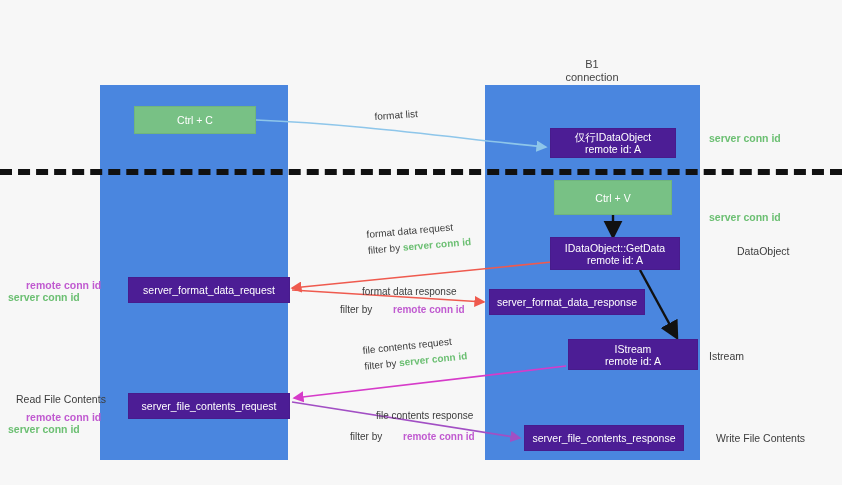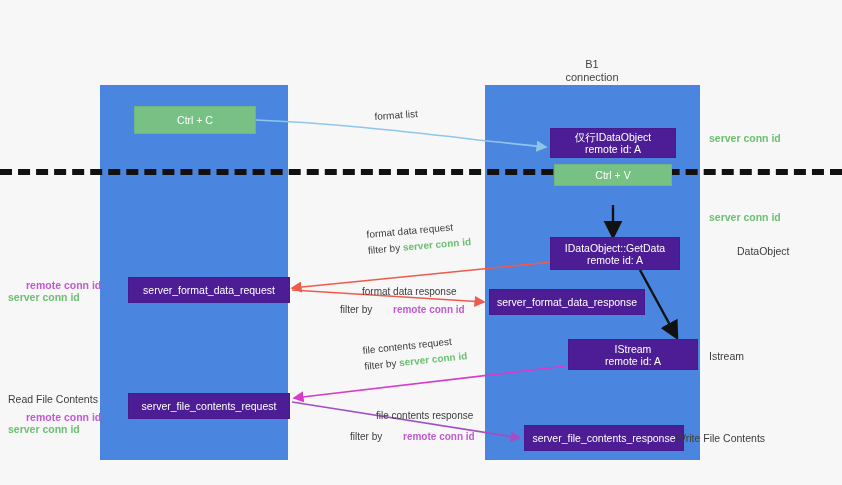--- a/index.html
+++ b/index.html
@@ -115,21 +115,21 @@
 
   <div class="box orange" style="left:128px;top:393px;width:162px;height:26px;">
     <span>server_file_contents_request</span>
   </div>
 
   <div class="box orange" style="left:550px;top:128px;width:126px;height:30px;">
     <span>仅行IDataObject</span>
     <span>remote id: A</span>
   </div>
 
-  <div class="box green" style="left:554px;top:164px;width:118px;height:22px;">
+  <div class="box green" style="left:554px;top:180px;width:118px;height:35px;">
     <span>Ctrl + V</span>
   </div>
 
   <div class="box orange" style="left:550px;top:237px;width:130px;height:33px;">
     <span>IDataObject::GetData</span>
     <span>remote id: A</span>
   </div>
 
   <div class="box orange" style="left:489px;top:289px;width:156px;height:26px;">
     <span>server_format_data_response</span>
@@ -177,22 +177,22 @@
   </div>
 
   <div class="side-label green-txt" style="left:709px;top:132px;">server conn id</div>
 
   <div class="side-label green-txt" style="left:709px;top:211px;">server conn id</div>
 
   <div class="side-label" style="left:709px;top:245px;padding-left:28px;">DataObject</div>
 
   <div class="side-label" style="left:709px;top:350px;">Istream</div>
 
-  <div class="side-label" style="left:676px;top:432px;">Write File Contents</div>
+  <div class="side-label" style="left:716px;top:432px;">Write File Contents</div>
 
   <div class="side-label magenta-txt" style="left:8px;top:279px;">remote conn id</div>
   <div class="side-label green-txt" style="left:8px;top:291px;">server conn id</div>
 
-  <div class="side-label" style="left:8px;top:393px;">Read File Contents</div>
+  <div class="side-label" style="left:16px;top:393px;">Read File Contents</div>
   <div class="side-label magenta-txt" style="left:8px;top:411px;">remote conn id</div>
   <div class="side-label green-txt" style="left:8px;top:423px;">server conn id</div>
 
 </div>
 
 </body></html>

